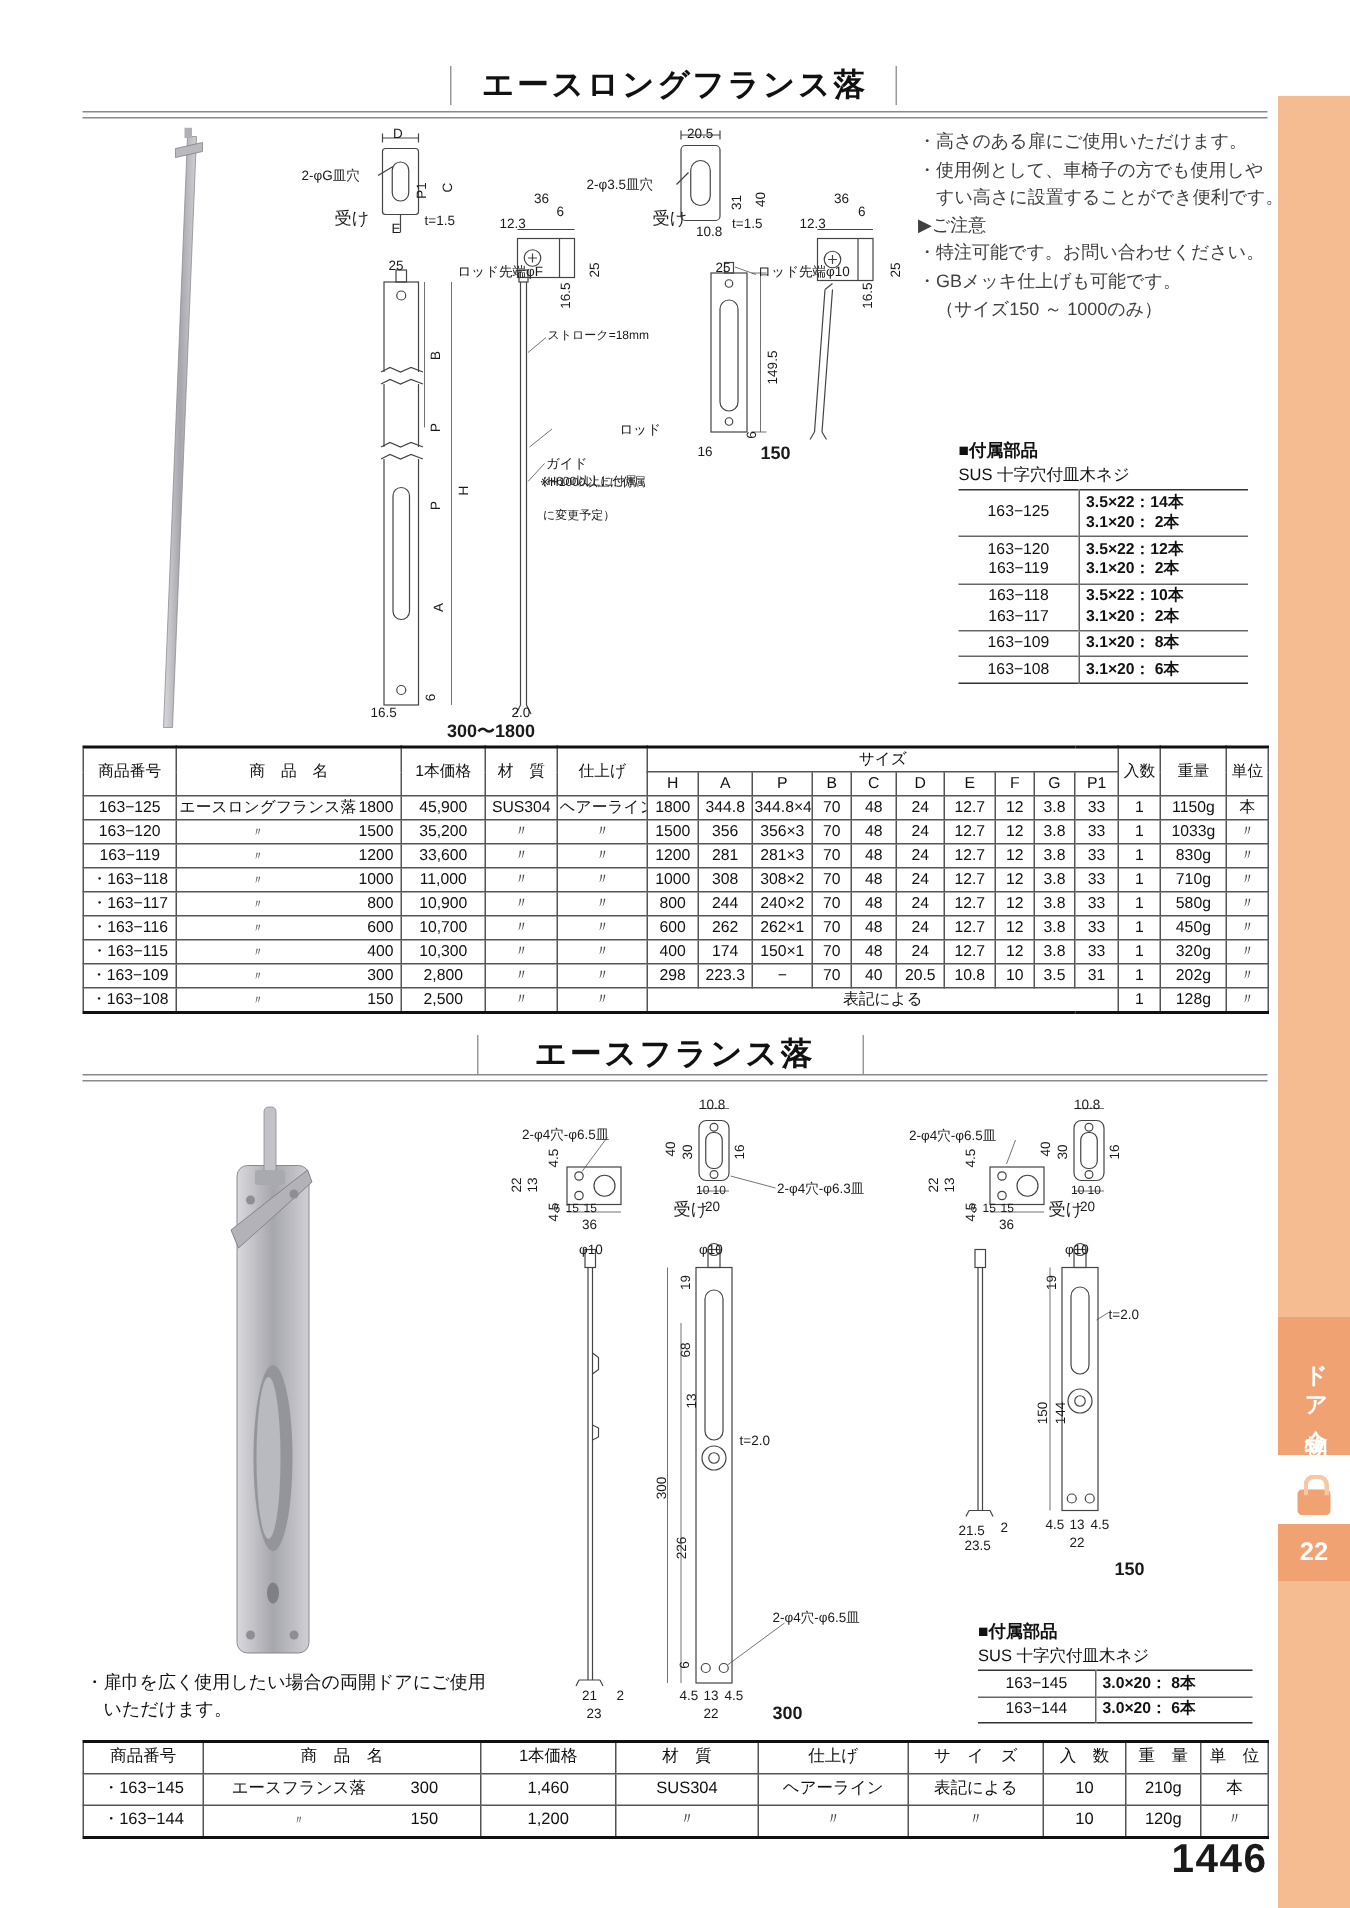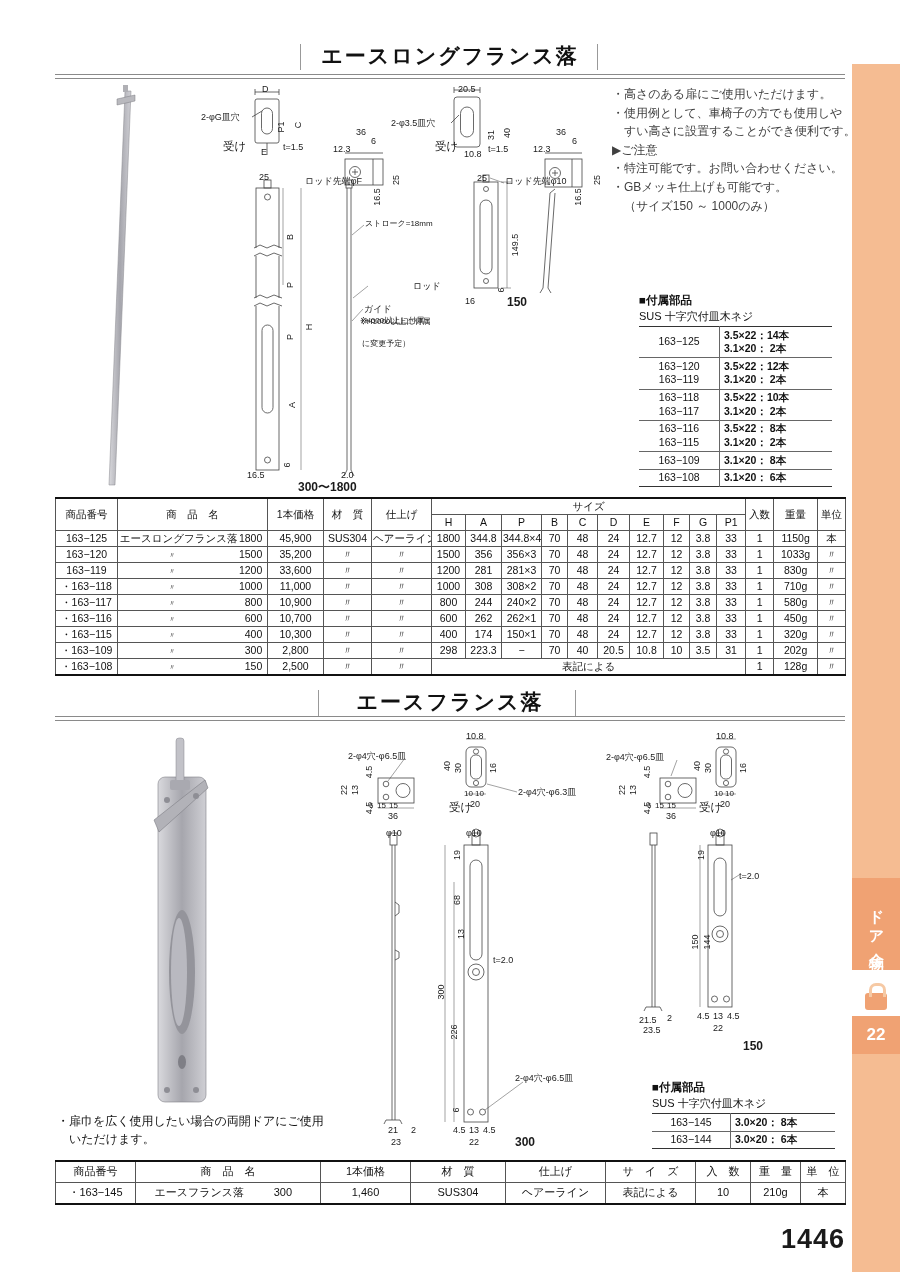--- a/index.html
+++ b/index.html
@@ -194,30 +194,20 @@
                 <div>163−118</div>
                 <div>163−117</div>
               </td>
               <td class="acc-spec">
                 <div>3.5×22：10本</div>
                 <div>3.1×20： 2本</div>
               </td>
             </tr>
             <tr>
               <td class="acc-code">
-                <div>163−116</div>
-                <div>163−115</div>
-              </td>
-              <td class="acc-spec">
-                <div>3.5×22： 8本</div>
-                <div>3.1×20： 2本</div>
-              </td>
-            </tr>
-            <tr>
-              <td class="acc-code">
                 <div>163−109</div>
               </td>
               <td class="acc-spec">
                 <div>3.1×20： 8本</div>
               </td>
             </tr>
             <tr>
               <td class="acc-code">
                 <div>163−108</div>
               </td>
@@ -699,17 +689,28 @@
           <td class="code">・163−145</td>
           <td class="namecell"><span class="nm">エースフランス落</span><span class="sz">300</span></td>
           <td class="price">1,460</td>
           <td>SUS304</td>
           <td>ヘアーライン</td>
           <td>表記による</td>
           <td>10</td>
           <td>210g</td>
           <td>本</td>
         </tr>
+        <tr>
+          <td class="code">・163−144</td>
+          <td class="namecell"><span class="nm ditto">〃</span><span class="sz">150</span></td>
+          <td class="price">1,200</td>
+          <td class="ditto">〃</td>
+          <td class="ditto">〃</td>
+          <td class="ditto">〃</td>
+          <td>10</td>
+          <td>120g</td>
+          <td class="ditto">〃</td>
+        </tr>
       </tbody>
   </table>
 
   <div class="pagenum">1446</div>
 </div>
 
 </body></html>

